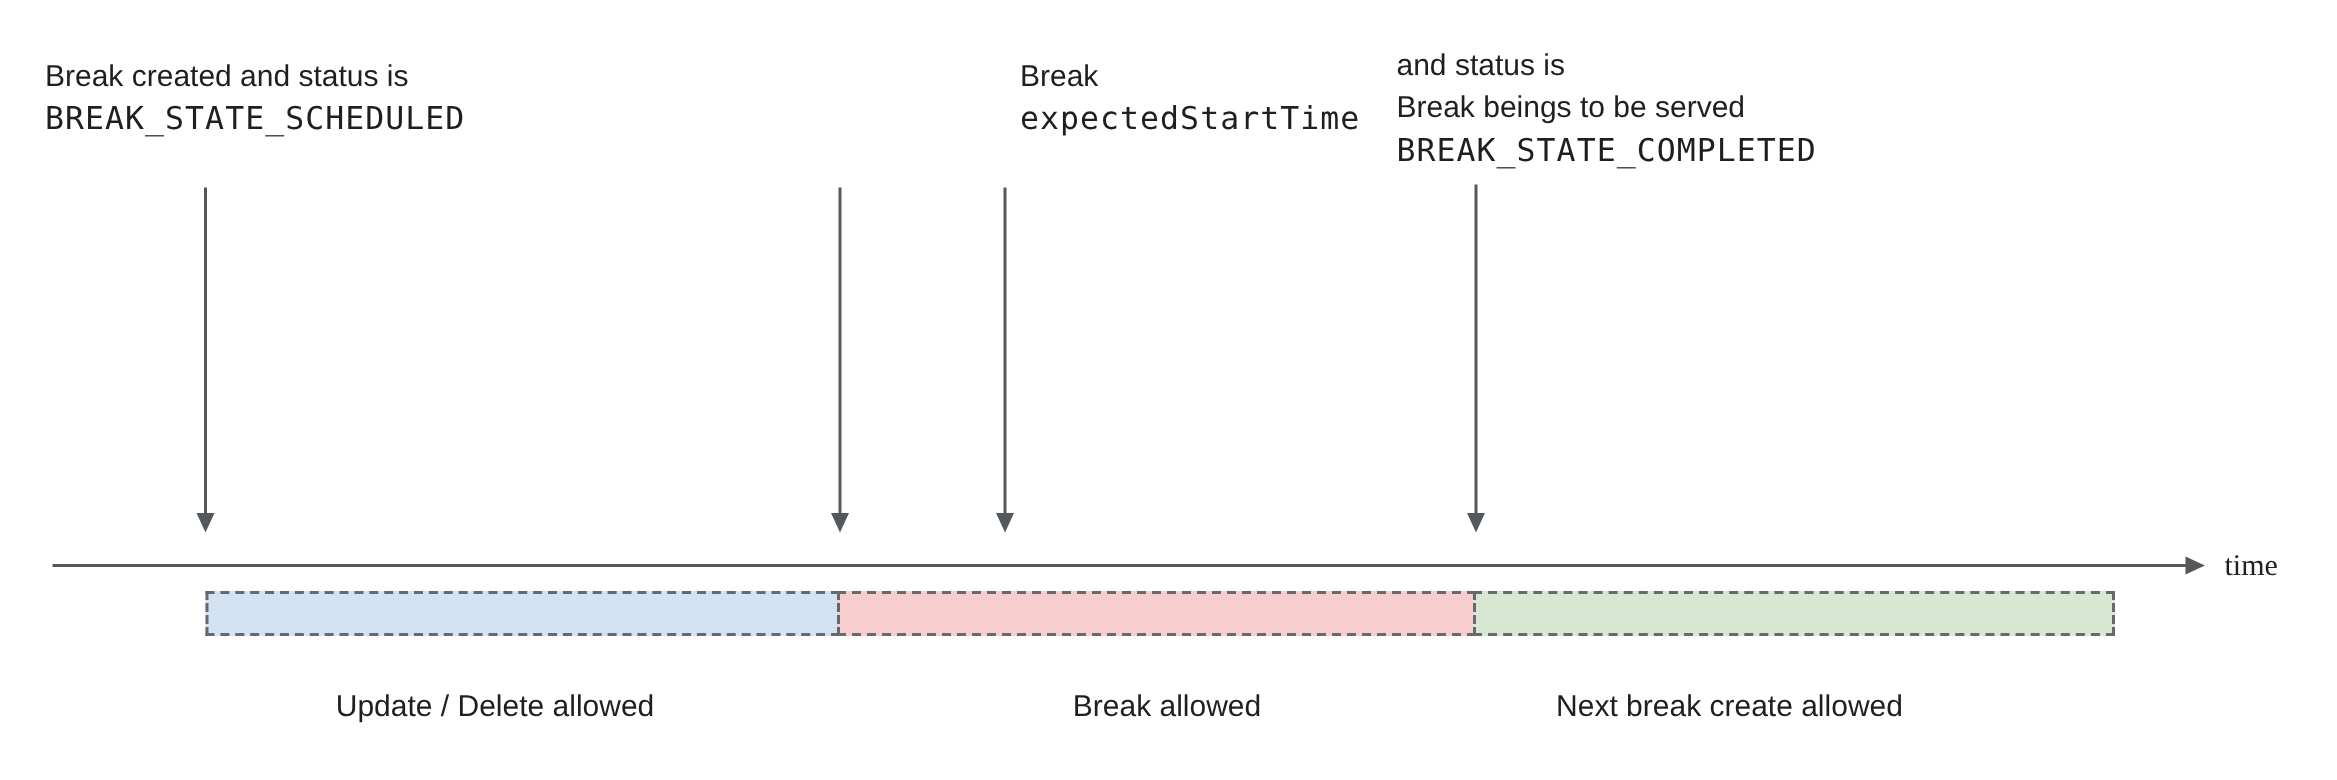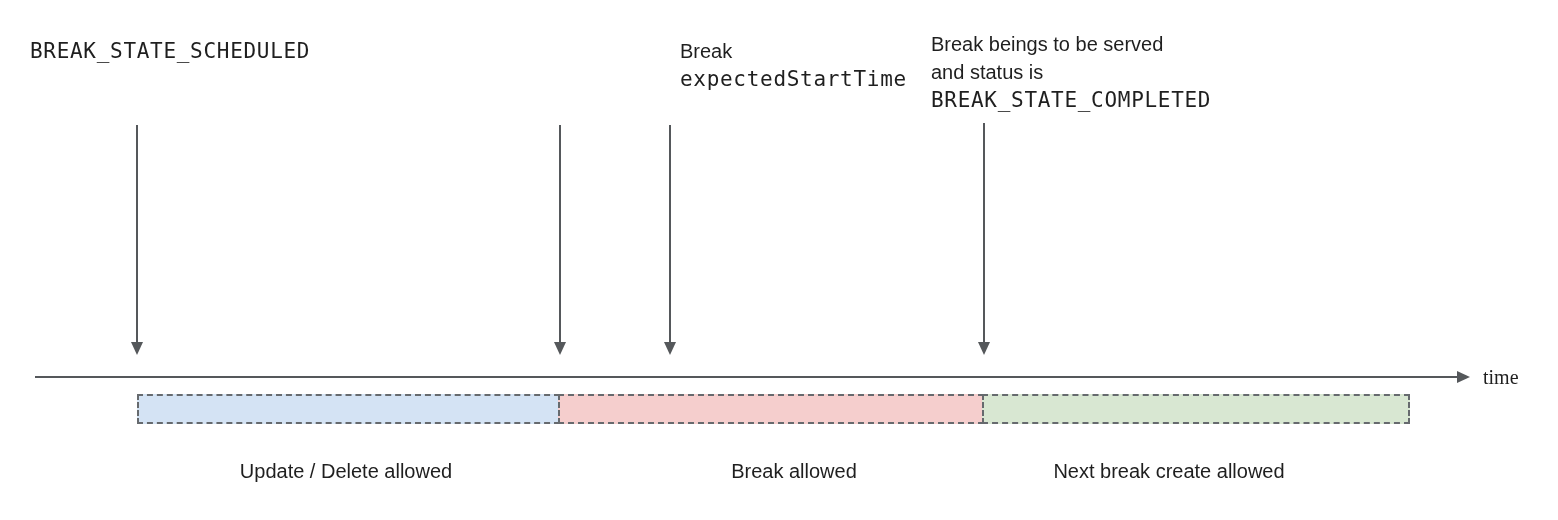--- a/index.html
+++ b/index.html
@@ -42,41 +42,42 @@
     font-size:20px;line-height:26px;color:#1f1f1f;white-space:nowrap;font-family:Liberation Serif, serif;
   }
   .bars{position:absolute;left:137px;top:394px;height:30px;display:flex;}
   .seg{
     box-sizing:border-box;height:30px;
     border:2px dashed #666a6e;
   }
   .seg + .seg{margin-left:-2px;}
   .seg-label{
     position:absolute;top:458px;transform:translateX(-50%);
-    font-size:20px;line-height:26px;color:#1f1f1f;white-space:nowrap;margin-left:16px;
+    font-size:20px;line-height:26px;color:#1f1f1f;white-space:nowrap;
   }
 </style>
 </head>
 <body>
 
 <div class="canvas">
 
   <div class="ann" style="left:30px;top:37px">
+    <div class="sans">Break created and status is</div>
     <div class="mono">BREAK_STATE_SCHEDULED</div>
   </div>
 
 
   <div class="ann" style="left:680px;top:37px">
     <div class="sans">Break</div>
     <div class="mono">expectedStartTime</div>
   </div>
 
   <div class="ann" style="left:931px;top:30px">
+    <div class="sans">and status is</div>
     <div class="sans">Break beings to be served</div>
-    <div class="sans">and status is</div>
     <div class="mono">BREAK_STATE_COMPLETED</div>
   </div>
 
   <div class="varrow" style="left:137px;top:125px;height:230px">
     <span class="shaft"></span>
     <span class="ahead"></span>
   </div>
   <div class="varrow" style="left:560px;top:125px;height:230px">
     <span class="shaft"></span>
     <span class="ahead"></span>

